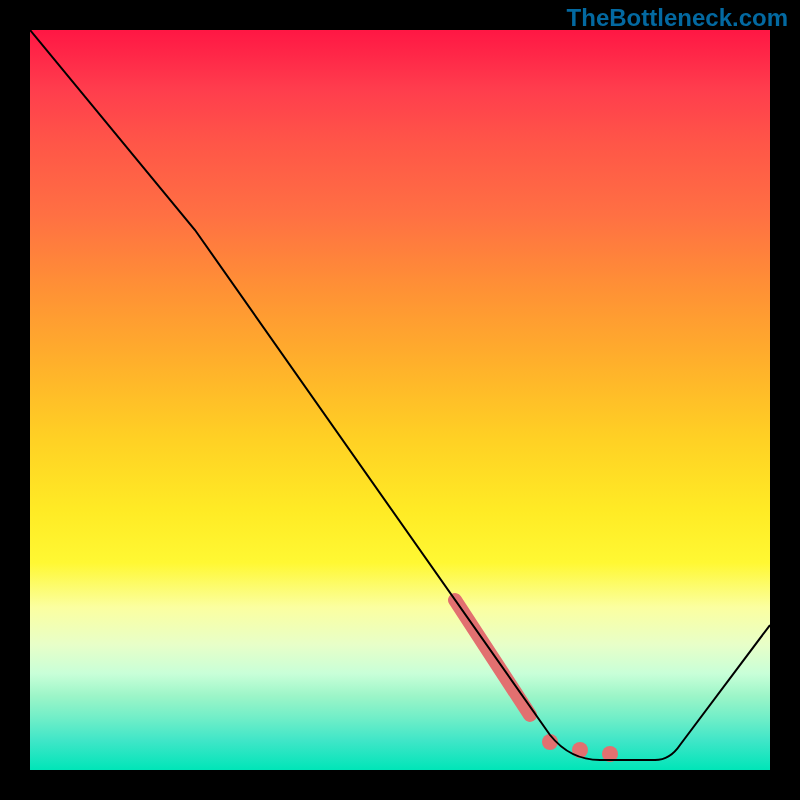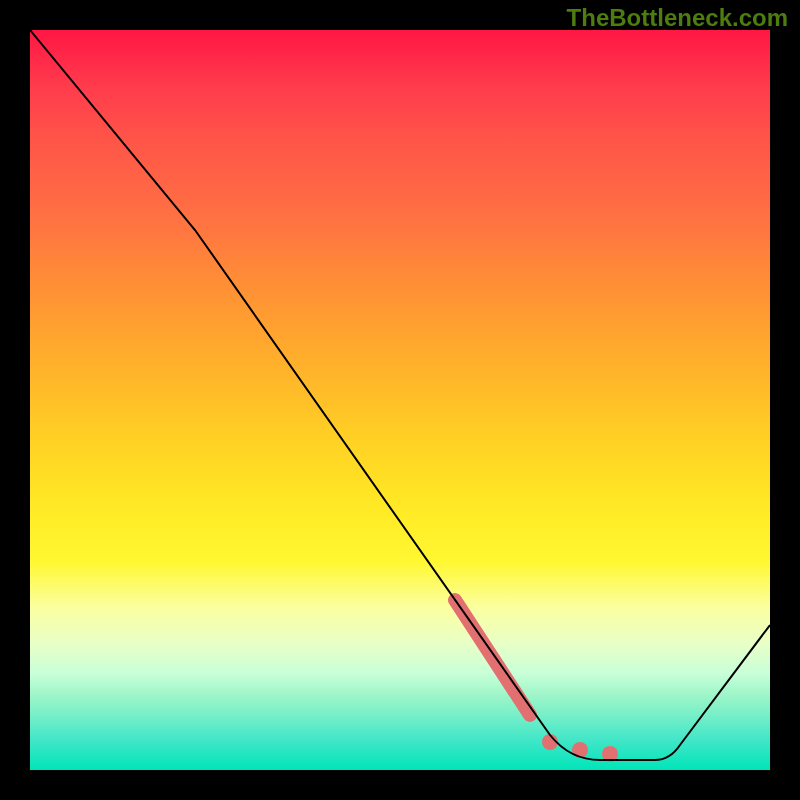--- a/index.html
+++ b/index.html
@@ -11,21 +11,21 @@
       width: 800px;
       height: 800px;
       background: #000;
       position: relative;
       overflow: hidden;
     }
     .watermark {
       position: absolute;
       top: 4px;
       right: 12px;
-      color: #4d7c0f;
+      color: #0369a1;
       font-family: Arial, sans-serif;
       font-size: 24px;
       font-weight: bold;
       z-index: 10;
     }
     .chart-area {
       position: absolute;
       top: 30px;
       left: 30px;
       width: 740px;

